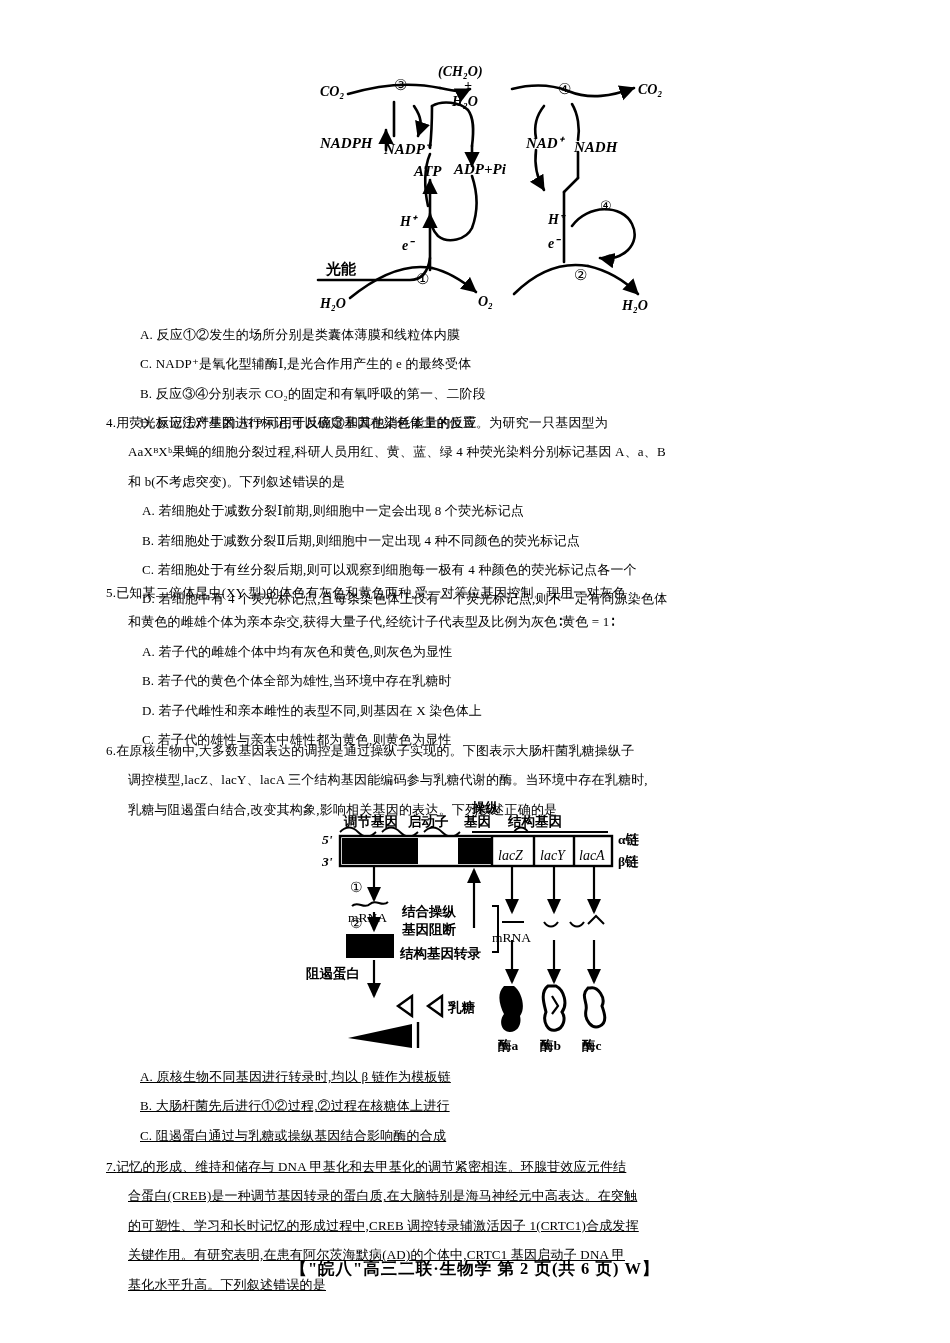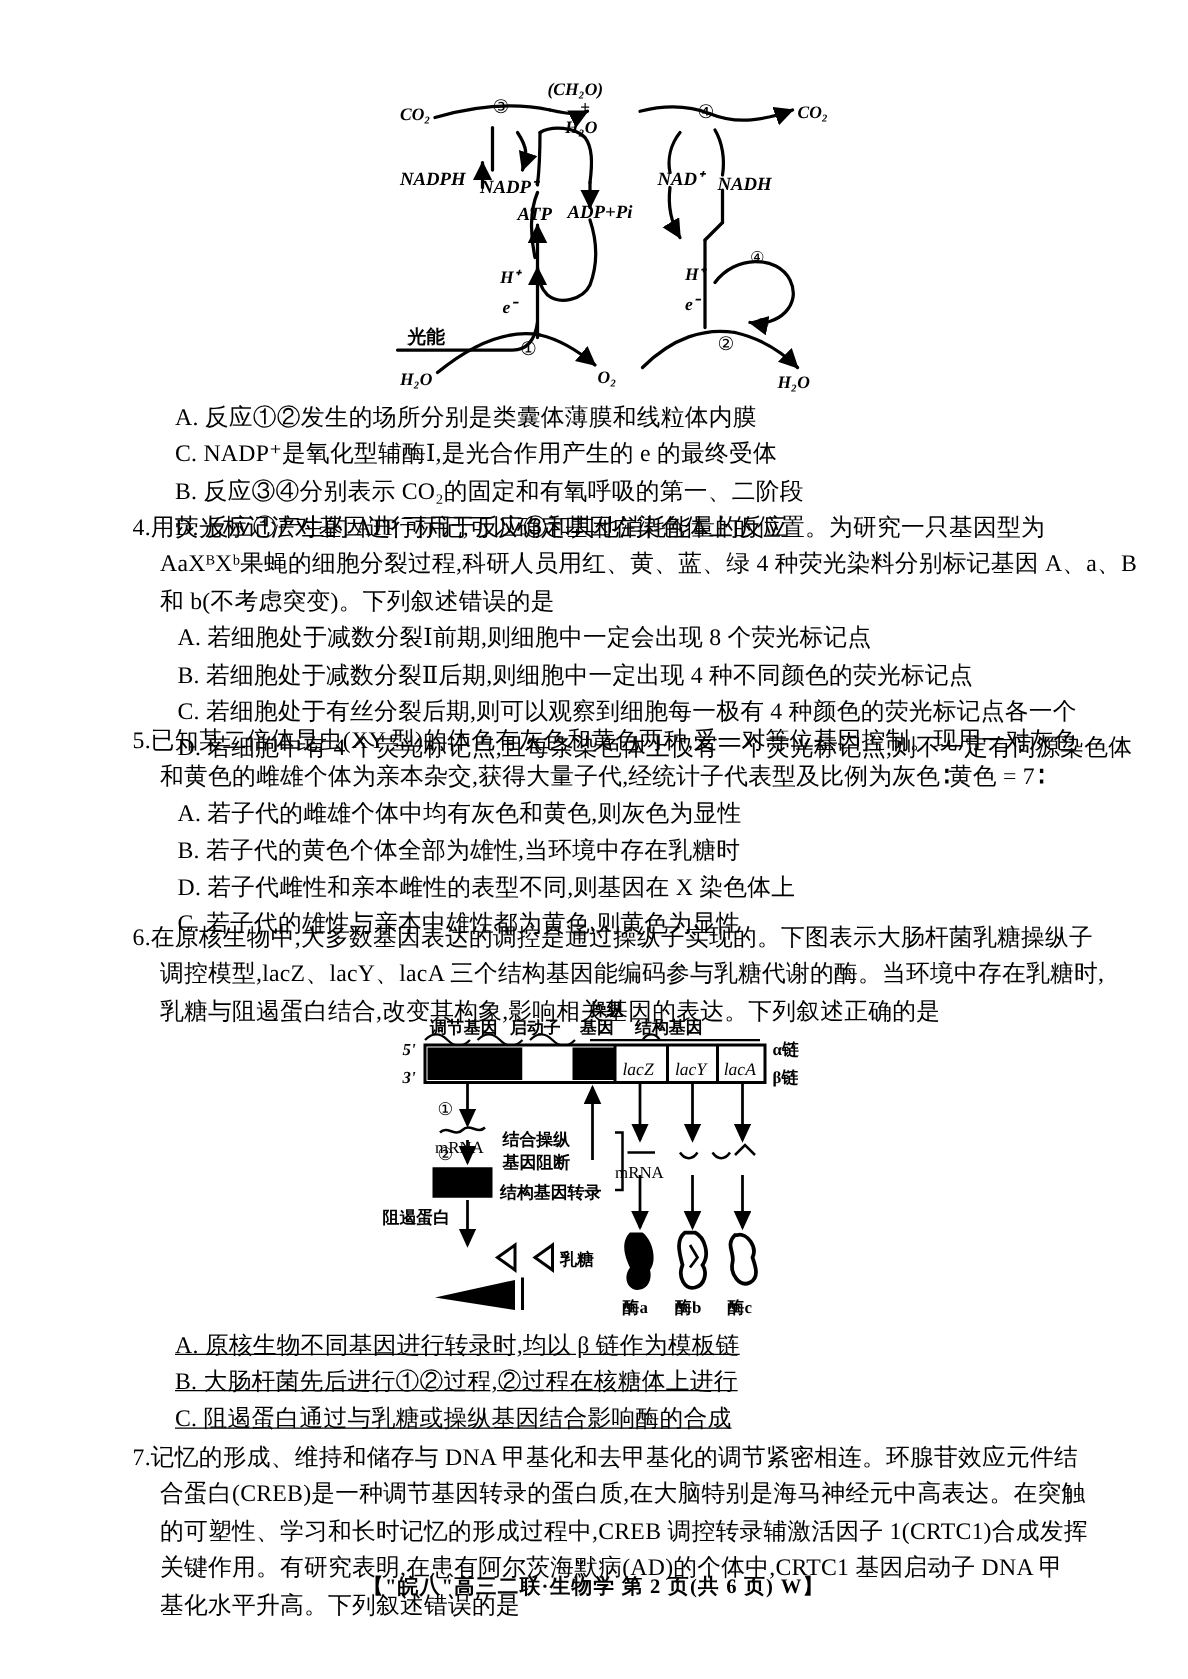--- a/index.html
+++ b/index.html
@@ -6,21 +6,21 @@
   body{
     width:950px;height:1343px;position:relative;overflow:hidden;
     font-family:"Liberation Serif","DejaVu Serif",serif;
     color:#000;
     -webkit-font-smoothing:none;
   }
   .page{position:absolute;inset:0;}
 
   
   .qtext{
-    font-size:19px;
+    font-size:13px;
     line-height:29.4px;
     letter-spacing:0.2px;
     white-space:nowrap;
   }
   .row{display:block;white-space:nowrap;}
   .opt{padding-left:36px;}
   .hang{padding-left:22px;}
 
   
   #fig-photo{position:absolute;left:282px;top:58px;width:404px;height:256px;}
@@ -133,21 +133,21 @@
     <span class="row hang">AaXᴮXᵇ果蝇的细胞分裂过程,科研人员用红、黄、蓝、绿 4 种荧光染料分别标记基因 A、a、B</span>
     <span class="row hang">和 b(不考虑突变)。下列叙述错误的是</span>
     <span class="row opt">A. 若细胞处于减数分裂Ⅰ前期,则细胞中一定会出现 8 个荧光标记点</span>
     <span class="row opt">B. 若细胞处于减数分裂Ⅱ后期,则细胞中一定出现 4 种不同颜色的荧光标记点</span>
     <span class="row opt">C. 若细胞处于有丝分裂后期,则可以观察到细胞每一极有 4 种颜色的荧光标记点各一个</span>
     <span class="row opt">D. 若细胞中有 4 个荧光标记点,且每条染色体上仅有一个荧光标记点,则不一定有同源染色体</span>
   </div>
 
   <div class="blk qtext" style="left:106px;top:578px;">
     <span class="row"><span>5.</span><span>已知某二倍体昆虫(XY 型)的体色有灰色和黄色两种,受一对等位基因控制。现用一对灰色</span></span>
-    <span class="row hang">和黄色的雌雄个体为亲本杂交,获得大量子代,经统计子代表型及比例为灰色∶黄色 = 7∶</span>
+    <span class="row hang">和黄色的雌雄个体为亲本杂交,获得大量子代,经统计子代表型及比例为灰色∶黄色 = 1∶</span>
     <span class="row opt">A. 若子代的雌雄个体中均有灰色和黄色,则灰色为显性</span>
     <span class="row opt">B. 若子代的黄色个体全部为雄性,当环境中存在乳糖时</span>
     <span class="row opt">D. 若子代雌性和亲本雌性的表型不同,则基因在 X 染色体上</span>
     <span class="row opt">C. 若子代的雄性与亲本中雄性都为黄色,则黄色为显性</span>
   </div>
 
   <div class="blk qtext" style="left:106px;top:736px;">
     <span class="row"><span>6.</span><span>在原核生物中,大多数基因表达的调控是通过操纵子实现的。下图表示大肠杆菌乳糖操纵子</span></span>
     <span class="row hang">调控模型,lacZ、lacY、lacA 三个结构基因能编码参与乳糖代谢的酶。当环境中存在乳糖时,</span>
     <span class="row hang">乳糖与阻遏蛋白结合,改变其构象,影响相关基因的表达。下列叙述正确的是</span>
@@ -266,21 +266,21 @@
       </g>
     </svg>
   </div>
 
   <div class="blk qtext" style="left:140px;top:1062px;text-decoration:underline;">
     <span class="row">A. 原核生物不同基因进行转录时,均以 β 链作为模板链</span>
     <span class="row">B. 大肠杆菌先后进行①②过程,②过程在核糖体上进行</span>
     <span class="row">C. 阻遏蛋白通过与乳糖或操纵基因结合影响酶的合成</span>
   </div>
 
-  <div class="blk qtext" style="left:106px;top:1152px;">
+  <div class="blk qtext" style="left:106px;top:1152px;text-decoration:underline;">
     <span class="row"><span>7.</span><span>记忆的形成、维持和储存与 DNA 甲基化和去甲基化的调节紧密相连。环腺苷效应元件结</span></span>
     <span class="row hang">合蛋白(CREB)是一种调节基因转录的蛋白质,在大脑特别是海马神经元中高表达。在突触</span>
     <span class="row hang">的可塑性、学习和长时记忆的形成过程中,CREB 调控转录辅激活因子 1(CRTC1)合成发挥</span>
     <span class="row hang">关键作用。有研究表明,在患有阿尔茨海默病(AD)的个体中,CRTC1 基因启动子 DNA 甲</span>
     <span class="row hang">基化水平升高。下列叙述错误的是</span>
   </div>
 
   <div id="footer">【"皖八"高三二联·生物学  第 2 页(共 6 页)  W】</div>
 
 </div>

